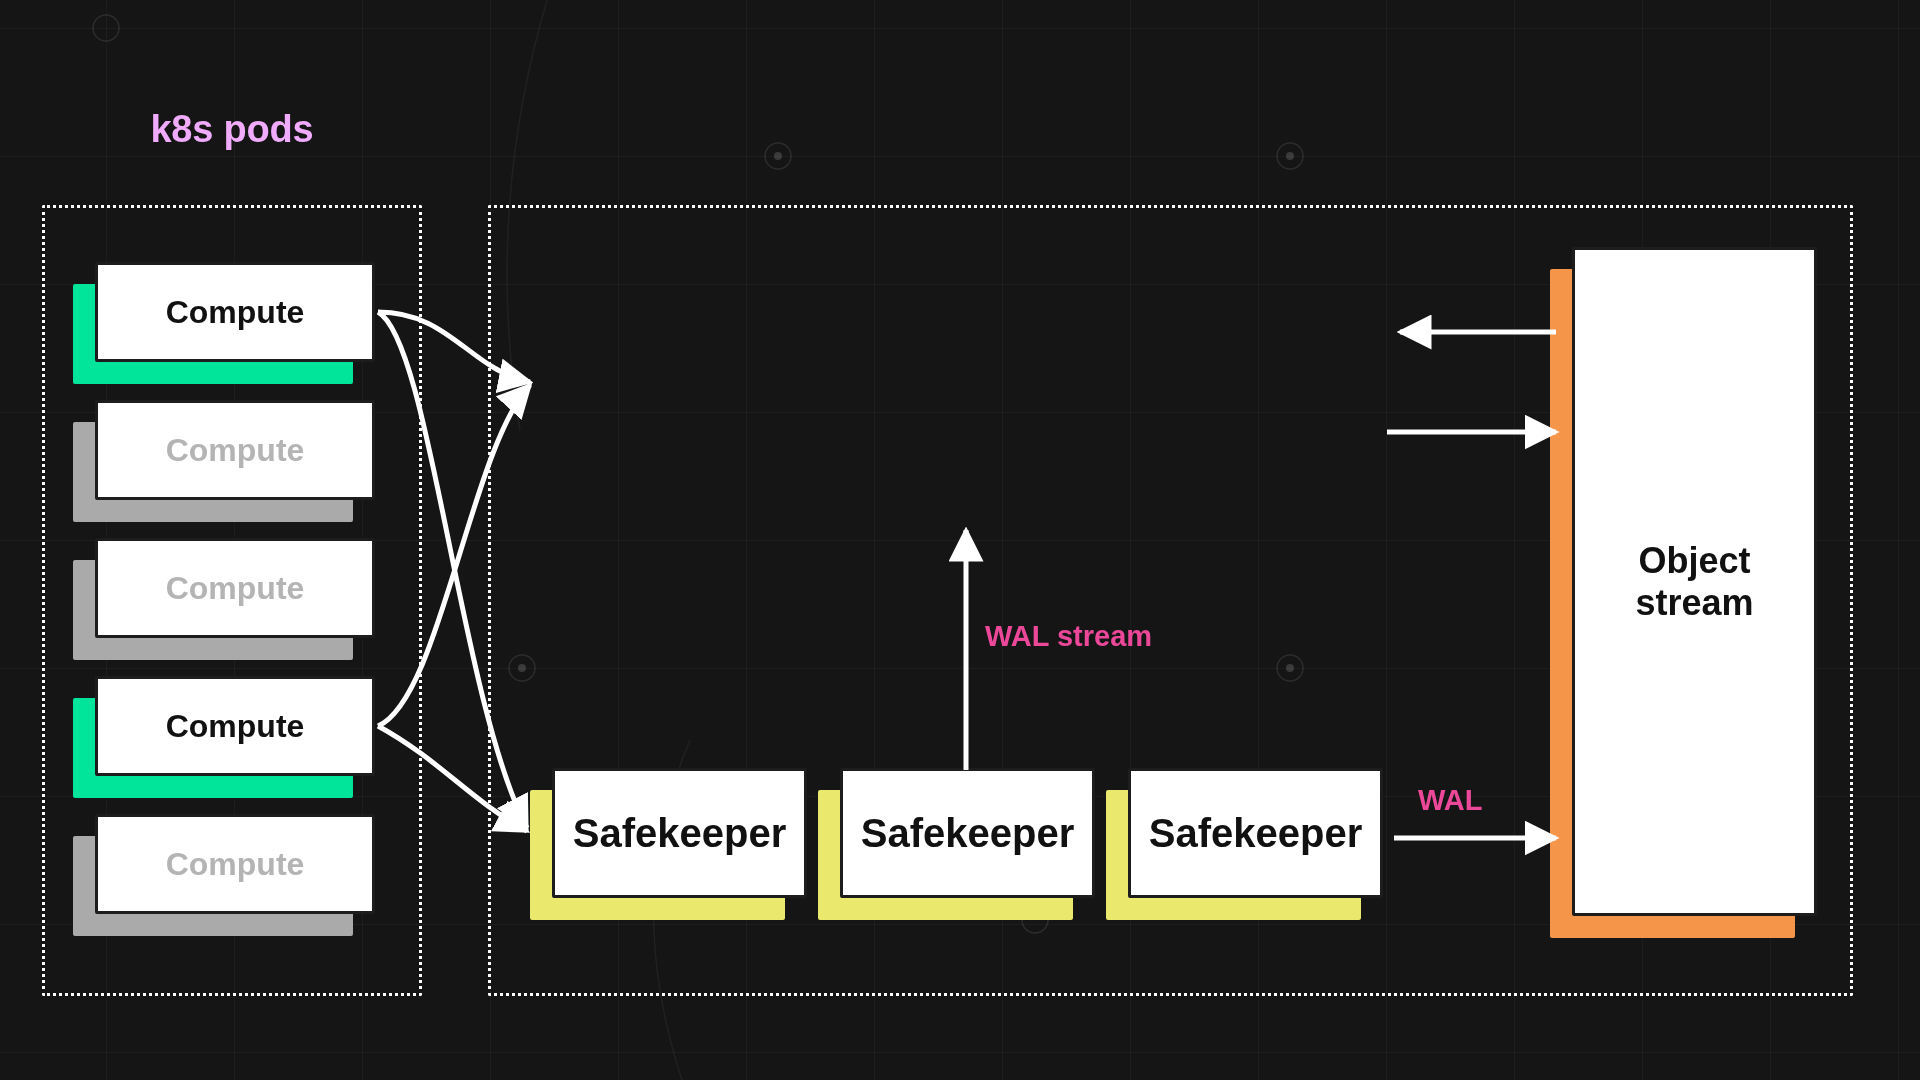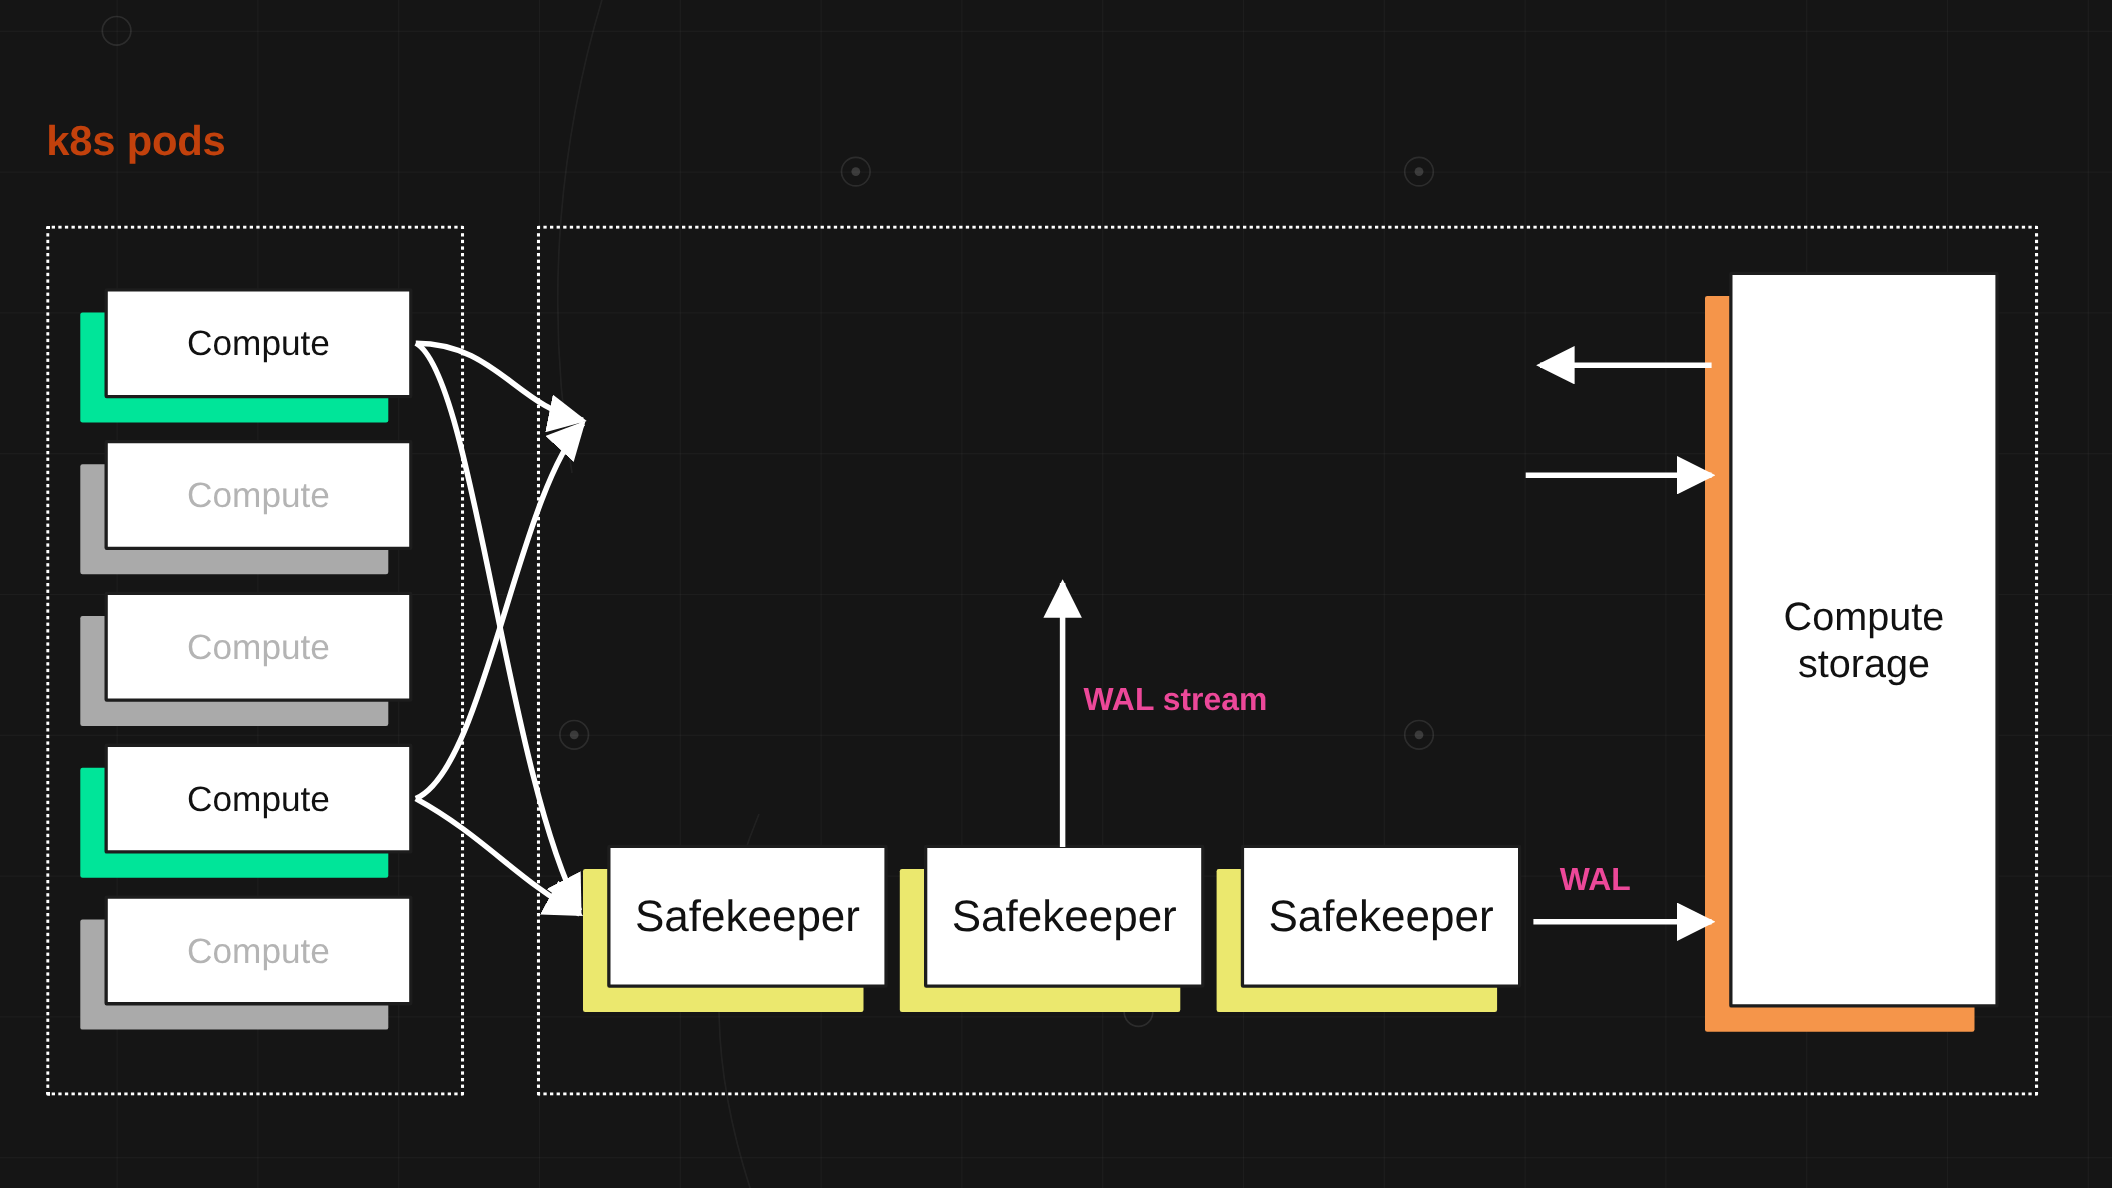--- a/index.html
+++ b/index.html
@@ -26,46 +26,46 @@
   #bg-decor{ position:absolute; inset:0; pointer-events:none; }
 
   
   .group-frame{
     position:absolute;
     border:3px dotted #ffffff;
     border-radius:2px;
   }
   .group-title{
     position:absolute;
-    color:#c2410c;
+    color:#f0abfc;
     font-size:38px;
     font-weight:bold;
     letter-spacing:-0.2px;
     white-space:nowrap;
-    text-align:left;
+    text-align:center;
   }
 
   
   .node{ position:absolute; }
   .node .shadow{
     position:absolute;
     left:-22px; top:22px;
     width:100%; height:100%;
     border-radius:2px;
   }
   .node .card{
     position:absolute; left:0; top:0;
     width:100%; height:100%;
     background:#ffffff;
     border:3px solid #1d1d1d;
     border-radius:2px;
     display:flex; align-items:center; justify-content:center;
     text-align:center;
     color:#111111;
-    font-weight:normal;
+    font-weight:bold;
     line-height:1.15;
   }
   .node.muted .card{ color:#b4b4b4; }
 
   .compute .card{ font-size:32px; }
   .pageserver .card{ font-size:36px; }
   .safekeeper .card{ font-size:40px; }
   .objstore .card{ font-size:36px; padding:0 18px; }
 
   
@@ -151,21 +151,21 @@
     <div class="card">Safekeeper</div>
   </div>
 
   <div class="node safekeeper" style="left:1128px; top:768px; width:255px; height:130px;">
     <div class="shadow" style="background:#ebe86e;"></div>
     <div class="card">Safekeeper</div>
   </div>
 
   <div class="node objstore" style="left:1572px; top:247px; width:245px; height:669px;">
     <div class="shadow" style="background:#f5954a;"></div>
-    <div class="card">Compute storage</div>
+    <div class="card">Object stream</div>
   </div>
 
   <svg id="links" viewBox="0 0 1920 1080">
     <defs>
       <marker id="arrow" viewBox="0 0 10 10" refX="9" refY="5" markerWidth="7" markerHeight="7" orient="auto-start-reverse">
         <path d="M 0 0 L 10 5 L 0 10 z" fill="#ffffff"></path>
       </marker>
     </defs>
 
     <g stroke="#ffffff" stroke-width="5" fill="none" marker-end="url(#arrow)">

